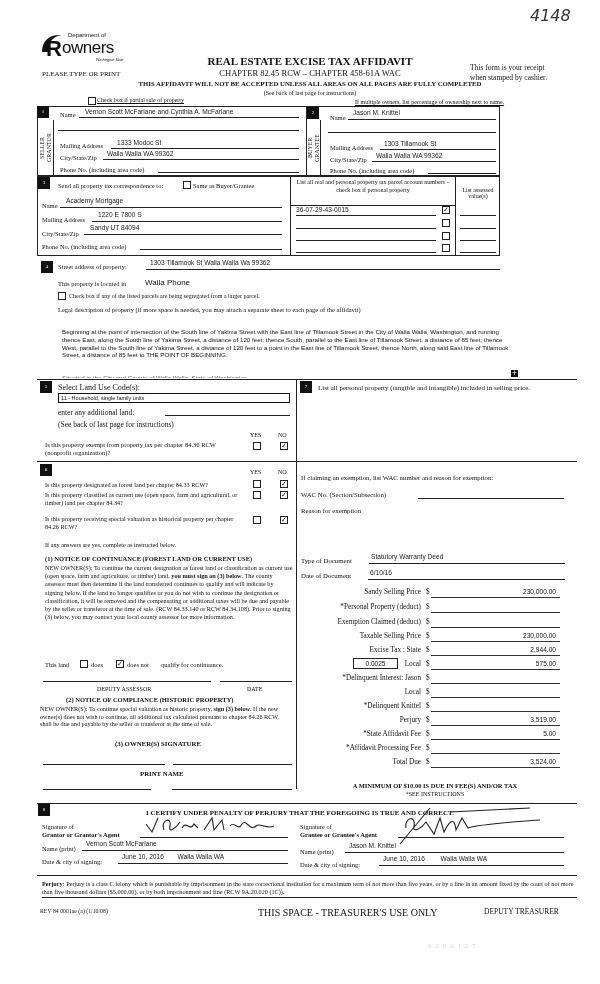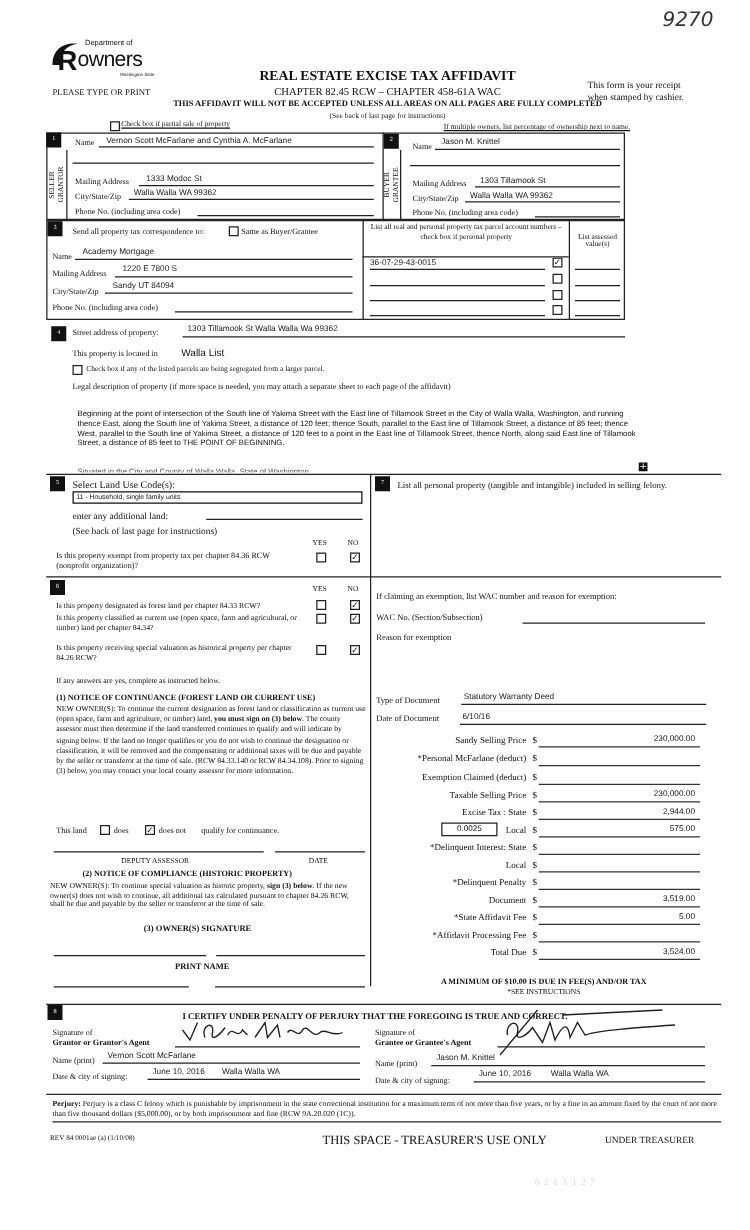--- a/index.html
+++ b/index.html
@@ -16,21 +16,21 @@
   .vlabel { position: absolute; writing-mode: vertical-rl; transform: rotate(180deg); font-size: 6px; text-align: center; line-height: 7px; }
   .fee-row { position: absolute; left: 300px; width: 260px; height: 12px; font-size: 7.2px; }
   .fee-row .lbl { position: absolute; right: 172px; top: 0; white-space: nowrap; }
   .fee-row .dollar { position: absolute; left: 90px; top: 0; }
   .fee-row .fline { position: absolute; left: 96px; right: 0; top: 9px; border-bottom: 1px solid #333; }
   .fee-row .amt { position: absolute; right: 4px; top: 0; font-family: "Liberation Sans", sans-serif; font-size: 6.6px; }
 </style>
 </head>
 <body>
 
-<div class="abs" style="left:530px;top:6px;font-family:'DejaVu Sans',sans-serif;font-size:16px;font-style:italic;color:#333;">9270</div>
+<div class="abs" style="left:530px;top:6px;font-family:'DejaVu Sans',sans-serif;font-size:16px;font-style:italic;color:#333;">4148</div>
 
 <div class="abs" style="left:40px;top:28px;width:90px;height:40px;">
   <svg width="24" height="22" style="position:absolute;left:0;top:4px;" viewBox="0 0 24 22">
     <path d="M2 20 C2 8 10 2 22 3 C14 4 8 9 8 20 Z" fill="#111"></path>
   </svg>
   <span class="sans" style="position:absolute;left:28px;top:4px;font-size:6px;">Department of</span>
   <span class="sans b" style="position:absolute;left:6px;top:8px;font-size:22px;">R</span>
   <span class="sans" style="position:absolute;left:22px;top:10px;font-size:17px;letter-spacing:-0.5px;">owners</span>
   <span class="sans" style="position:absolute;left:56px;top:30px;font-size:3.5px;font-style:italic;">Washington State</span>
 </div>
@@ -108,21 +108,21 @@
 <div class="cb" style="left:442px;top:232px;"></div>
 <div class="abs line" style="left:460px;top:232px;width:36px;height:9px;"></div>
 <div class="abs line" style="left:296px;top:244px;width:140px;height:9px;"></div>
 <div class="cb" style="left:442px;top:244px;"></div>
 <div class="abs line" style="left:460px;top:244px;width:36px;height:9px;"></div>
 
 <div class="sec-num" style="left:41px;top:261px;">4</div>
 <div class="abs" style="left:58px;top:263px;font-size:6.5px;">Street address of property:</div>
 <div class="abs line" style="left:146px;top:259px;width:354px;height:11px;"><span class="val" style="padding-left:4px;">1303 Tillamook St Walla Walla Wa 99362</span></div>
 <div class="abs" style="left:58px;top:280px;font-size:6.5px;">This property is located in</div>
-<div class="abs sans" style="left:145px;top:278px;font-size:8px;">Walla List</div>
+<div class="abs sans" style="left:145px;top:278px;font-size:8px;">Walla Phone</div>
 <div class="cb" style="left:58px;top:292px;"></div>
 <div class="abs" style="left:69px;top:293px;font-size:6px;">Check box if any of the listed parcels are being segregated from a larger parcel.</div>
 <div class="abs" style="left:58px;top:306px;font-size:6.5px;">Legal description of property (if more space is needed, you may attach a separate sheet to each page of the affidavit)</div>
 <div class="abs sans" style="left:62px;top:328px;width:455px;font-size:6.2px;line-height:7.8px;">Beginning at the point of intersection of the South line of Yakima Street with the East line of Tillamook Street in the City of Walla Walla, Washington, and running thence East, along the South line of Yakima Street, a distance of 120 feet; thence South, parallel to the East line of Tillamook Street, a distance of 85 feet; thence West, parallel to the South line of Yakima Street, a distance of 120 feet to a point in the East line of Tillamook Street, thence North, along said East line of Tillamook Street, a distance of 85 feet to THE POINT OF BEGINNING.</div>
 <div class="abs sans" style="left:62px;top:374px;width:455px;height:4px;overflow:hidden;font-size:6.2px;line-height:7.8px;color:#555;">Situated in the City and County of Walla Walla, State of Washington.</div>
 <div class="abs" style="left:511px;top:370px;width:7px;height:7px;background:#111;color:#fff;font-size:7px;line-height:6px;text-align:center;font-family:'DejaVu Sans',sans-serif;">+</div>
 
 <div class="abs" style="left:37px;top:379px;width:540px;border-top:1px solid #222;"></div>
 <div class="abs" style="left:296px;top:379px;height:410px;border-left:1px solid #222;"></div>
 <div class="sec-num" style="left:40px;top:381px;">5</div>
@@ -132,21 +132,21 @@
 <div class="abs line" style="left:165px;top:406px;width:125px;height:10px;"></div>
 <div class="abs" style="left:58px;top:420px;font-size:7.5px;">(See back of last page for instructions)</div>
 <div class="abs" style="left:250px;top:432px;font-size:6px;">YES</div>
 <div class="abs" style="left:278px;top:432px;font-size:6px;">NO</div>
 <div class="abs" style="left:45px;top:441px;width:180px;font-size:6.5px;line-height:8px;">Is this property exempt from property tax per chapter 84.36 RCW (nonprofit organization)?</div>
 <div class="cb" style="left:253px;top:442px;"></div>
 <div class="cb" style="left:280px;top:442px;">✓</div>
 <div class="abs" style="left:37px;top:461px;width:259px;border-top:1px solid #222;"></div>
 
 <div class="sec-num" style="left:300px;top:381px;">7</div>
-<div class="abs" style="left:318px;top:383px;width:250px;font-size:7px;line-height:10px;">List all  personal property (tangible and intangible) included in selling felony.</div>
+<div class="abs" style="left:318px;top:383px;width:250px;font-size:7px;line-height:10px;">List all  personal property (tangible and intangible) included in selling price.</div>
 
 <div class="sec-num" style="left:40px;top:464px;">6</div>
 <div class="abs" style="left:250px;top:469px;font-size:6px;">YES</div>
 <div class="abs" style="left:278px;top:469px;font-size:6px;">NO</div>
 <div class="abs" style="left:45px;top:481px;width:205px;font-size:6.2px;">Is this property designated as forest land per chapter 84.33 RCW?</div>
 <div class="cb" style="left:253px;top:480px;"></div>
 <div class="cb" style="left:280px;top:480px;">✓</div>
 <div class="abs" style="left:45px;top:491px;width:195px;font-size:6.2px;line-height:8px;">Is this property classified as current use (open space, farm and agricultural, or timber) land per chapter 84.34?</div>
 <div class="cb" style="left:253px;top:491px;"></div>
 <div class="cb" style="left:280px;top:491px;">✓</div>
@@ -190,21 +190,21 @@
 <div class="abs" style="left:301px;top:572px;font-size:6.8px;">Date of Document</div>
 <div class="abs line" style="left:368px;top:569px;width:197px;height:11px;"><span class="val" style="padding-left:2px;">6/10/16</span></div>
 
 <div class="fee-row" style="top:588px;">
     <span class="lbl" style="right:139px;">Sandy Selling Price</span>
     <span class="dollar" style="left:126px;">$</span>
     <span class="fline" style="left:131px;"></span>
     <span class="amt">230,000.00</span>
   </div>
 <div class="fee-row" style="top:603px;">
-    <span class="lbl" style="right:139px;">*Personal McFarlane (deduct)</span>
+    <span class="lbl" style="right:139px;">*Personal Property (deduct)</span>
     <span class="dollar" style="left:126px;">$</span>
     <span class="fline" style="left:131px;"></span>
     <span class="amt"></span>
   </div>
 <div class="fee-row" style="top:618px;">
     <span class="lbl" style="right:139px;">Exemption Claimed (deduct)</span>
     <span class="dollar" style="left:126px;">$</span>
     <span class="fline" style="left:131px;"></span>
     <span class="amt"></span>
   </div>
@@ -221,39 +221,39 @@
     <span class="amt">2,944.00</span>
   </div>
 <div class="abs sans" style="left:353px;top:658px;width:45px;height:11px;border:1px solid #222;font-size:6.5px;text-align:center;line-height:10px;">0.0025</div>
 <div class="fee-row" style="top:660px;">
     <span class="lbl" style="right:139px;">Local</span>
     <span class="dollar" style="left:126px;">$</span>
     <span class="fline" style="left:131px;"></span>
     <span class="amt">575.00</span>
   </div>
 <div class="fee-row" style="top:674px;">
-    <span class="lbl" style="right:139px;">*Delinquent Interest: State</span>
+    <span class="lbl" style="right:139px;">*Delinquent Interest: Jason</span>
     <span class="dollar" style="left:126px;">$</span>
     <span class="fline" style="left:131px;"></span>
     <span class="amt"></span>
   </div>
 <div class="fee-row" style="top:688px;">
     <span class="lbl" style="right:139px;">Local</span>
     <span class="dollar" style="left:126px;">$</span>
     <span class="fline" style="left:131px;"></span>
     <span class="amt"></span>
   </div>
 <div class="fee-row" style="top:702px;">
-    <span class="lbl" style="right:139px;">*Delinquent Penalty</span>
+    <span class="lbl" style="right:139px;">*Delinquent Knittel</span>
     <span class="dollar" style="left:126px;">$</span>
     <span class="fline" style="left:131px;"></span>
     <span class="amt"></span>
   </div>
 <div class="fee-row" style="top:716px;">
-    <span class="lbl" style="right:139px;">Document</span>
+    <span class="lbl" style="right:139px;">Perjury</span>
     <span class="dollar" style="left:126px;">$</span>
     <span class="fline" style="left:131px;"></span>
     <span class="amt">3,519.00</span>
   </div>
 <div class="fee-row" style="top:730px;">
     <span class="lbl" style="right:139px;">*State Affidavit Fee</span>
     <span class="dollar" style="left:126px;">$</span>
     <span class="fline" style="left:131px;"></span>
     <span class="amt">5.00</span>
   </div>
@@ -308,14 +308,14 @@
   <span class="val" style="padding-left:4px;">June 10, 2016</span>
   <span class="val" style="padding-left:14px;">Walla Walla WA</span>
 </div>
 <div class="abs" style="left:37px;top:875px;width:540px;border-top:1px solid #222;"></div>
 
 <div class="abs" style="left:42px;top:880px;width:535px;font-size:6.2px;line-height:8.2px;border-bottom:1px solid #222;padding-bottom:1px;">
   <b>Perjury:</b><span> Perjury is a class C felony which is punishable by imprisonment in the state correctional institution for a maximum term of not more than five years, or by a fine in an amount fixed by the court of not more than five thousand dollars ($5,000.00), or by both imprisonment and fine (RCW 9A.20.020 (1C)).</span>
 </div>
 <div class="abs" style="left:40px;top:908px;font-size:5.8px;">REV 84 0001ae (a) (1/10/08)</div>
 <div class="abs" style="left:258px;top:907px;font-size:10px;">THIS SPACE - TREASURER'S USE ONLY</div>
-<div class="abs" style="left:484px;top:907px;font-size:7.5px;">UNDER TREASURER</div>
+<div class="abs" style="left:484px;top:907px;font-size:7.5px;">DEPUTY TREASURER</div>
 <div class="abs" style="left:428px;top:942px;font-size:7px;color:#d8d8d8;letter-spacing:1px;">6 2 8 A 1 2 7</div>
 
 </body></html>

